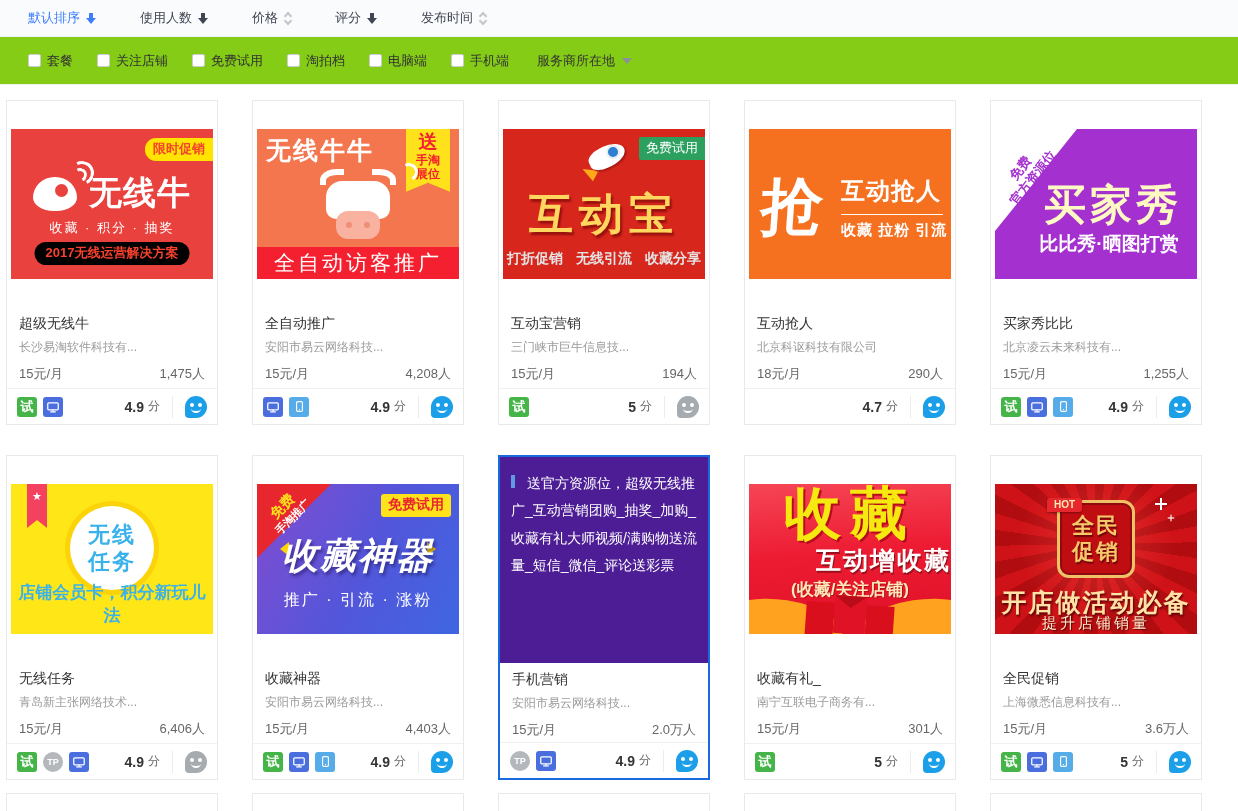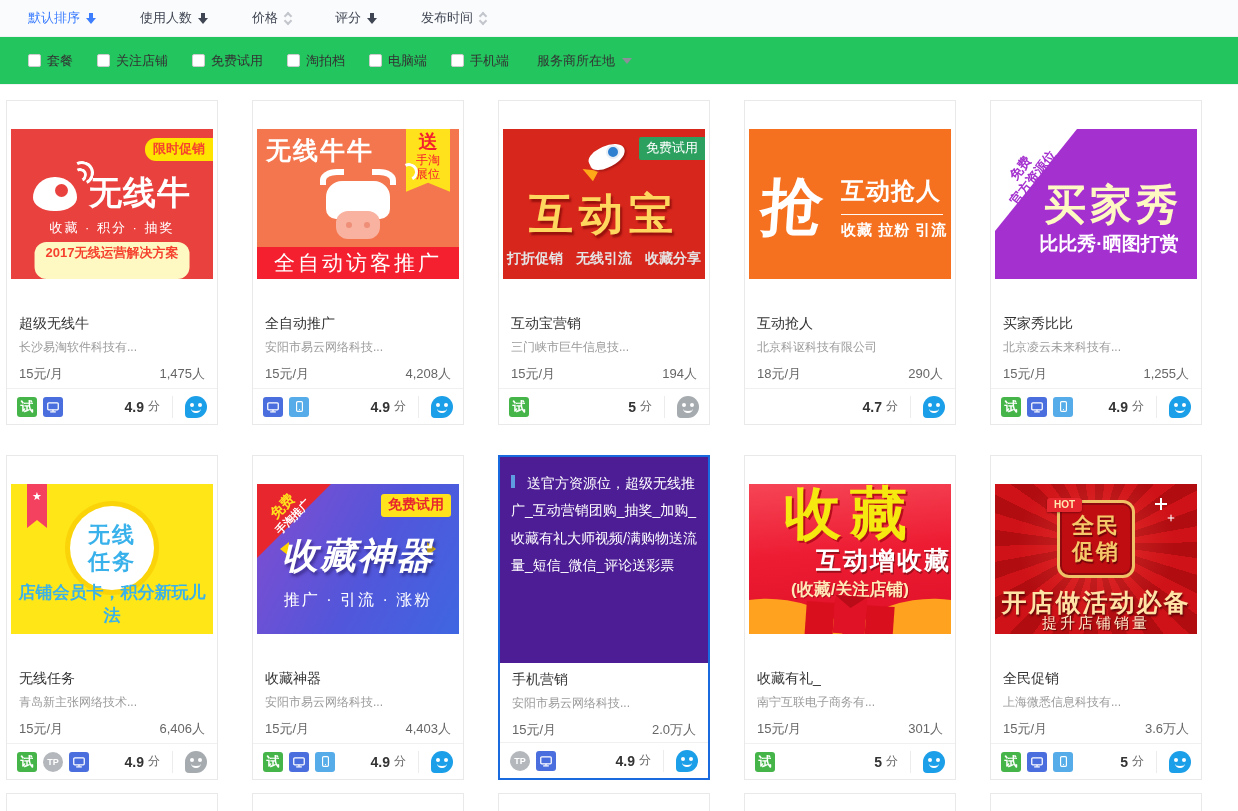--- a/index.html
+++ b/index.html
@@ -13,21 +13,21 @@
     margin-right:44px; cursor:pointer; }
   .sort-item.active { color:#3d7eff; }
   .arrow-dn { display:inline-flex; flex-direction:column; align-items:center; margin-left:6px; }
   .arrow-dn .stem { width:4px; height:5px; background:currentColor; }
   .arrow-dn .tri  { width:0; height:0; border:5px solid transparent; border-bottom:0; border-top:6px solid currentColor; }
   .caret-pair { display:inline-flex; flex-direction:column; margin-left:7px; }
   .caret-pair .c-up { width:6px; height:6px; border-left:2px solid #c3c6cc; border-top:2px solid #c3c6cc; transform:rotate(45deg); }
   .caret-pair .c-dn { width:6px; height:6px; border-left:2px solid #c3c6cc; border-top:2px solid #c3c6cc; transform:rotate(225deg); margin-top:-1px; }
 
   
-  .filter-bar { position:absolute; top:37px; left:0; right:0; height:48px; background:#22c55e;
+  .filter-bar { position:absolute; top:37px; left:0; right:0; height:48px; background:#84cc16;
     border-bottom:1px solid #f1f2f4; display:flex; align-items:center; padding-left:28px; }
   .filter-item { display:inline-flex; align-items:center; font-size:13px; color:#333; margin-right:24px; cursor:pointer; }
   .cb { width:13px; height:13px; border:1px solid #ccc; border-radius:2px; background:#fff; margin-right:6px; }
   .loc-item { display:inline-flex; align-items:center; font-size:13px; color:#333; margin-left:4px; cursor:pointer; }
   .tri-dn { width:0; height:0; border:5px solid transparent; border-top:6px solid #8b9099; margin-left:7px; margin-top:5px; }
 
   
   .grid { position:absolute; top:100px; left:6px; display:grid; grid-template-columns:repeat(5,212px); gap:30px 34px; }
   .card { position:relative; width:212px; height:325px; background:#fff; border:1px solid #e9e9e9; cursor:pointer; }
   .card.selected { border:2px solid #1a6adf; }
@@ -57,28 +57,28 @@
   .b1 { background:#e9423e; }
   .b1-tag { position:absolute; top:9px; right:0; background:#ffe400; color:#f5412e; font-size:13px; font-weight:bold; padding:2px 8px 3px; border-radius:11px 0 0 11px; }
   .b1-row { position:absolute; top:42px; left:0; right:0; display:flex; justify-content:center; align-items:center; gap:12px; }
   .b1-blob { width:44px; height:34px; background:#fff; border-radius:50% 50% 48% 48%/62% 62% 40% 40%; position:relative; }
   .b1-blob::before { content:""; position:absolute; right:9px; top:7px; width:13px; height:13px; border-radius:50%; background:#e9423e; }
   .b1-arc1,.b1-arc2 { position:absolute; border:3px solid #fff; border-radius:50%; border-left-color:transparent; border-bottom-color:transparent; transform:rotate(18deg); }
   .b1-arc1 { width:14px; height:14px; top:-9px; right:-10px; }
   .b1-arc2 { width:24px; height:24px; top:-16px; right:-17px; }
   .b1-title { font-size:33px; color:#fff; font-weight:bold; letter-spacing:1px; }
   .b1-sub { position:absolute; top:90px; width:100%; text-align:center; color:#fff; font-size:13px; letter-spacing:2px; }
-  .b1-pill { position:absolute; top:113px; left:50%; transform:translateX(-50%); background:#fef9c3; color:#f5412e; font-size:13px; font-weight:bold; padding:2px 11px 17px; border-radius:12px; white-space:nowrap; }
+  .b1-pill { position:absolute; top:113px; left:50%; transform:translateX(-50%); background:#000000; color:#f5412e; font-size:13px; font-weight:bold; padding:2px 11px 3px; border-radius:12px; white-space:nowrap; }
 
   
   .b2 { background:#f4764e; }
   .b2-title { position:absolute; top:5px; left:9px; font-size:25px; font-weight:bold; color:#fff; letter-spacing:2px; }
   .b2-ribbon { position:absolute; top:0; right:9px; width:44px; background:#ffe11c; text-align:center; padding:2px 0 10px; clip-path:polygon(0 0,100% 0,100% 100%,50% 86%,0 100%); color:#f5202f; }
   .b2-r-big { font-size:19px; font-weight:900; line-height:1.15; }
-  .b2-r-sm { font-size:12px; font-weight:normal; line-height:1.2; }
+  .b2-r-sm { font-size:12px; font-weight:bold; line-height:1.2; }
   .b2-cow { position:absolute; top:40px; left:50%; transform:translateX(-50%); width:92px; height:74px; }
   .b2-horn-l { position:absolute; top:0; left:8px; width:24px; height:16px; border:6px solid #fff; border-bottom:none; border-right:none; border-radius:70% 0 0 0; }
   .b2-horn-r { position:absolute; top:0; right:8px; width:24px; height:16px; border:6px solid #fff; border-bottom:none; border-left:none; border-radius:0 70% 0 0; }
   .b2-head { position:absolute; top:12px; left:14px; width:64px; height:38px; background:#fff; border-radius:16px 16px 10px 10px; }
   .b2-snout { position:absolute; top:42px; left:24px; width:44px; height:28px; background:#f9b2a0; border-radius:12px; }
   .b2-snout::before { content:""; position:absolute; left:10px; top:11px; width:6px; height:6px; border-radius:50%; background:#ef8f77; box-shadow:18px 0 0 #ef8f77; }
   .b2-arc { position:absolute; top:-6px; right:-14px; width:18px; height:18px; border:3px solid #fff; border-radius:50%; border-left-color:transparent; border-bottom-color:transparent; transform:rotate(18deg); }
   .b2-strip { position:absolute; bottom:0; left:0; right:0; height:32px; background:#f5202f; color:#fff; font-size:21px; font-weight:400; display:flex; align-items:center; justify-content:center; letter-spacing:3px; }
 
   

